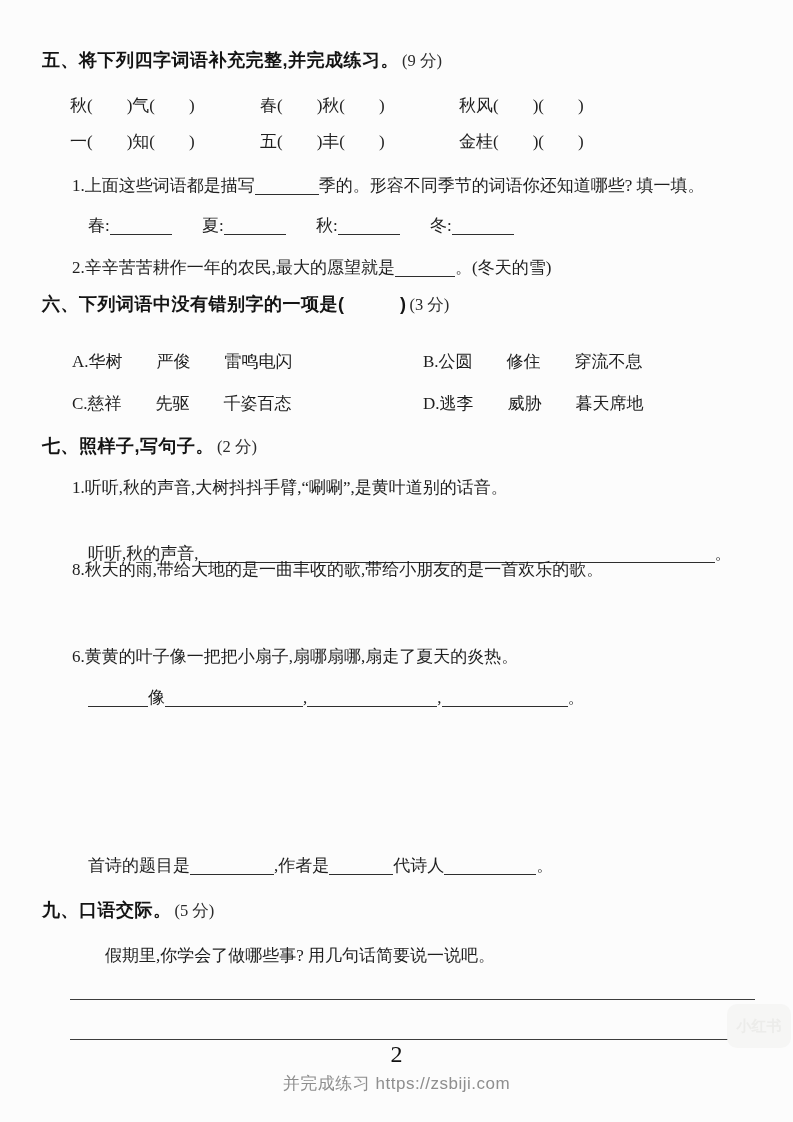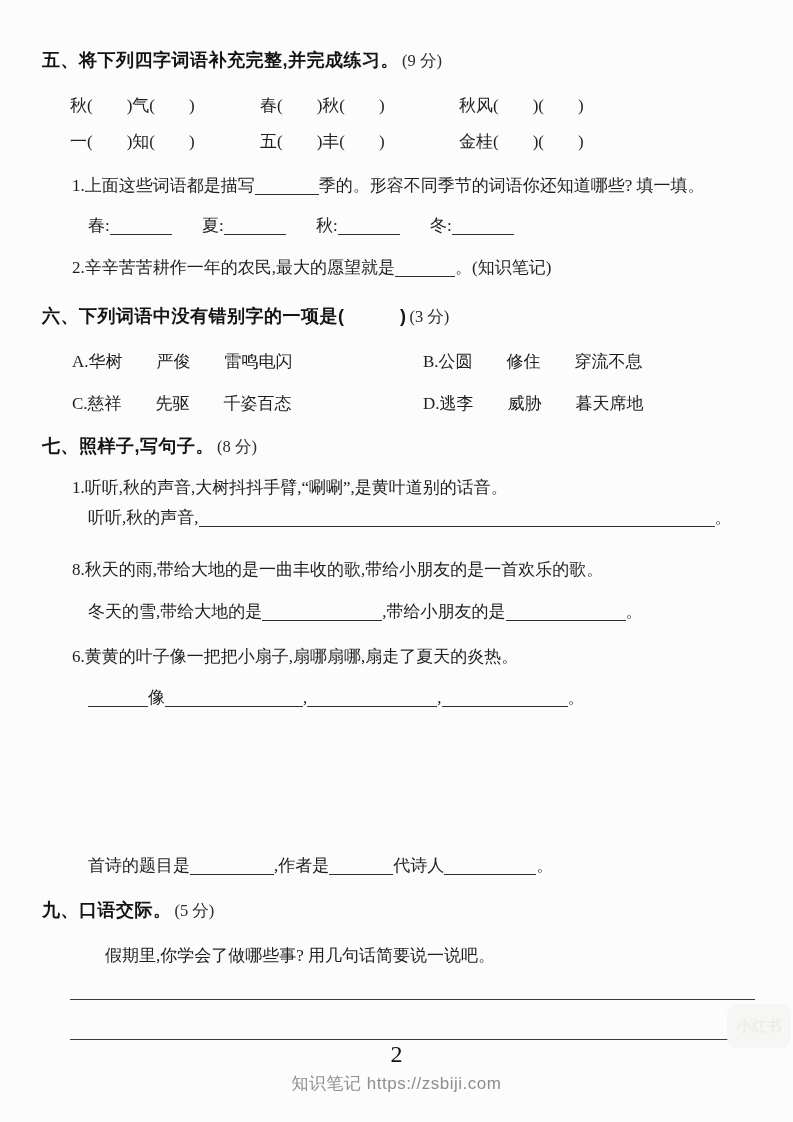--- a/index.html
+++ b/index.html
@@ -63,49 +63,46 @@
   </div>
 
   <div class="abs" style="top:210px;left:88px">
     <span class="season-item"><span>春:</span><span class="bl" style="width:62px"></span></span>
     <span class="season-item"><span>夏:</span><span class="bl" style="width:62px"></span></span>
     <span class="season-item"><span>秋:</span><span class="bl" style="width:62px"></span></span>
     <span class="season-item"><span>冬:</span><span class="bl" style="width:62px"></span></span>
   </div>
 
   <div class="abs" style="top:252px;left:72px">
-    <span>2.辛辛苦苦耕作一年的农民,最大的愿望就是</span><span class="bl" style="width:60px"></span><span>。(知识笔记)</span>
+    <span>2.辛辛苦苦耕作一年的农民,最大的愿望就是</span><span class="bl" style="width:60px"></span><span>。(冬天的雪)</span>
   </div>
 
-  <div class="abs h" style="top:300px;left:42px">
+  <div class="abs h" style="top:288px;left:42px">
     <span>六、下列词语中没有错别字的一项是(　　　)</span><span class="score">(3 分)</span>
   </div>
 
   <div class="abs" style="top:388px;left:72px">
     <span class="col" style="width:351px">C.慈祥　　先驱　　千姿百态</span><span class="col">D.逃李　　威胁　　暮天席地</span>
   </div>
   <div class="abs" style="top:346px;left:72px">
     <span class="col" style="width:351px">A.华树　　严俊　　雷鸣电闪</span><span class="col">B.公圆　　修住　　穿流不息</span>
   </div>
 
   <div class="abs h" style="top:430px;left:42px">
-    <span>七、照样子,写句子。</span><span class="score">(8 分)</span>
+    <span>七、照样子,写句子。</span><span class="score">(2 分)</span>
   </div>
 
   <div class="abs" style="top:472px;left:72px">1.听听,秋的声音,大树抖抖手臂,“唰唰”,是黄叶道别的话音。</div>
 
-  <div class="abs" style="top:502px;left:88px">
+  <div class="abs" style="top:538px;left:88px">
     <span>听听,秋的声音,</span><span class="bl" style="width:516px"></span><span>。</span>
   </div>
 
   <div class="abs" style="top:554px;left:72px">8.秋天的雨,带给大地的是一曲丰收的歌,带给小朋友的是一首欢乐的歌。</div>
 
-  <div class="abs" style="top:596px;left:88px">
-    <span>冬天的雪,带给大地的是</span><span class="bl" style="width:120px"></span><span>,带给小朋友的是</span><span class="bl" style="width:120px"></span><span>。</span>
-  </div>
 
   <div class="abs" style="top:641px;left:72px">6.黄黄的叶子像一把把小扇子,扇哪扇哪,扇走了夏天的炎热。</div>
 
   <div class="abs" style="top:682px;left:88px">
     <span class="bl" style="width:60px"></span><span>像</span><span class="bl" style="width:138px"></span><span>,</span><span class="bl" style="width:130px"></span><span>,</span><span class="bl" style="width:126px"></span><span>。</span>
   </div>
 
 
 
 
@@ -118,15 +115,15 @@
   </div>
 
   <div class="abs" style="top:940px;left:105px">假期里,你学会了做哪些事? 用几句话简要说一说吧。</div>
 
   <div class="rule" style="top:999px;left:70px;right:38px"></div>
   <div class="rule" style="top:1039px;left:70px;right:36px"></div>
 
   <div class="wm">小红书</div>
 
   <div class="pagenum" style="top:1041px">2</div>
-  <div class="footer" style="top:1072px">知识笔记 https://zsbiji.com</div>
+  <div class="footer" style="top:1072px">并完成练习 https://zsbiji.com</div>
 
 </div>
 
 </body></html>

